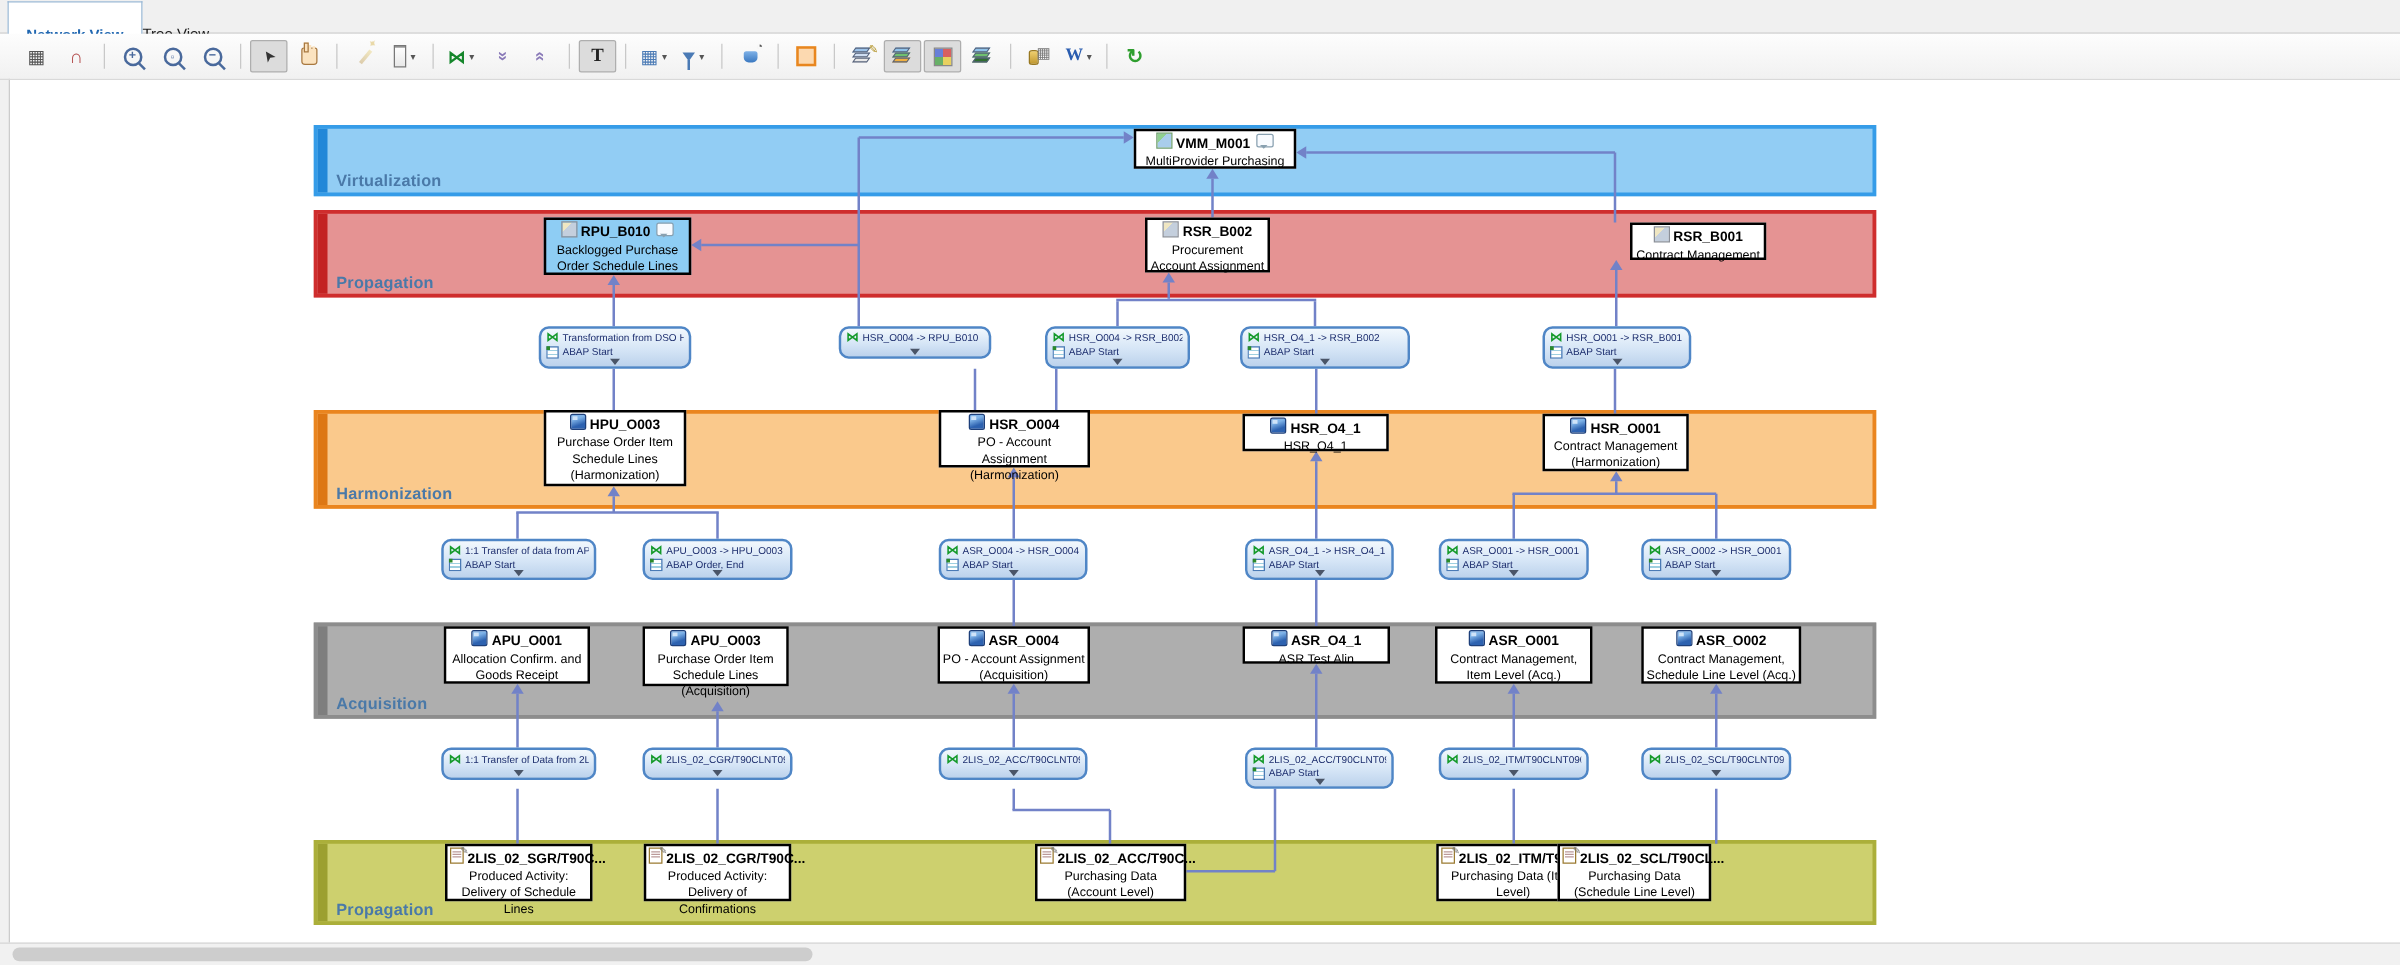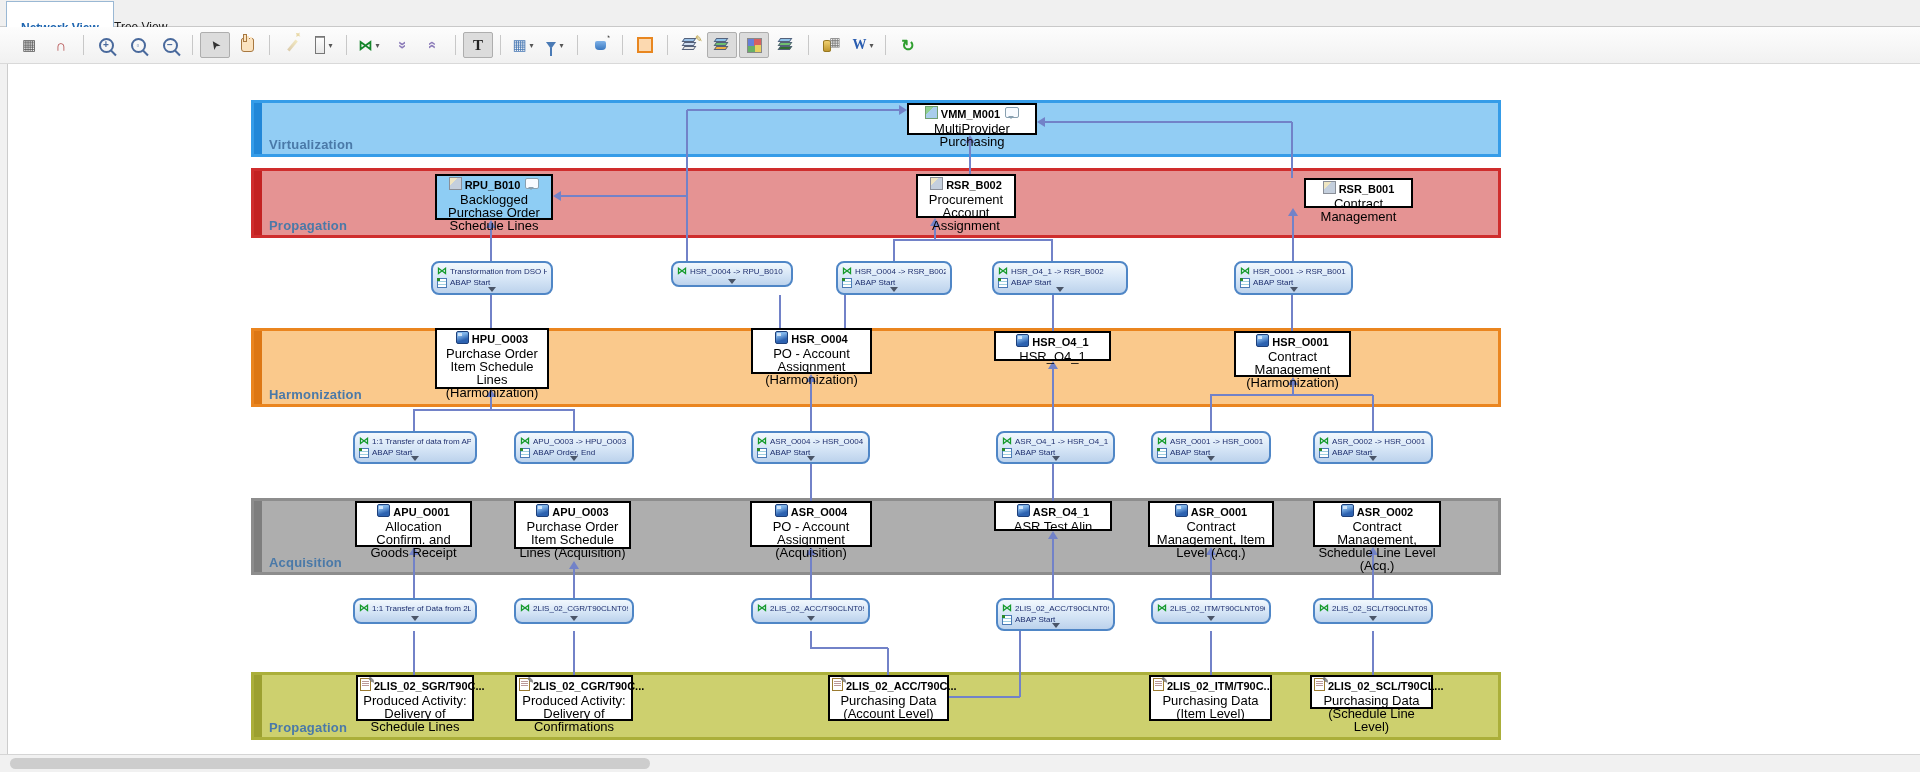--- a/index.html
+++ b/index.html
@@ -90,22 +90,22 @@
       border-bottom:8px solid #7282c8;z-index:2}
   .al{position:absolute;width:0;height:0;border-top:5px solid transparent;border-bottom:5px solid transparent;
       border-right:8px solid #7282c8;z-index:2}
   .ar{position:absolute;width:0;height:0;border-top:5px solid transparent;border-bottom:5px solid transparent;
       border-left:8px solid #7282c8;z-index:2}
 
   
   .node{position:absolute;background:#fff;border:2px solid #000;box-sizing:border-box;text-align:center;
         padding:1px 2px;z-index:3;cursor:default}
   .node.sel{background:#8ecdf4}
-  .node .nt{font-size:11px;font-weight:bold;white-space:nowrap;line-height:15px}
-  .node .nd{font-size:13px;line-height:13px}
+  .node .nt{font-size:11px;font-weight:normal;white-space:nowrap;line-height:15px}
+  .node .nd{font-size:10px;line-height:13px}
   .dsoicon{display:inline-block;width:11px;height:11px;margin-right:3px;vertical-align:-1px;
            background:linear-gradient(160deg,#7fb3e8 0 30%,#2d62b0 70%);border:1px solid #1d3f7a;border-radius:2px;position:relative}
   .dsoicon::after{content:"";position:absolute;left:1px;top:1px;width:4px;height:3px;background:#cfe3f8}
   .cubeicon{display:inline-block;width:11px;height:11px;margin-right:3px;vertical-align:-1px;
            background:linear-gradient(135deg,#efe6c2 0 35%,#c4cfdd 35%);border:1px solid #8a8f98}
   .mpicon{display:inline-block;width:11px;height:11px;margin-right:3px;vertical-align:-1px;
            background:linear-gradient(135deg,#8fd08f 0 35%,#a9cdec 35%);border:1px solid #6f9f6f}
   .dsicon{display:inline-block;width:9px;height:11px;margin-right:3px;vertical-align:-1px;background:#fff;
           border:1px solid #9a7a30;position:relative}
   .dsicon::before{content:"";position:absolute;top:2px;left:1px;right:1px;height:1px;background:#bb9999;
@@ -560,20 +560,20 @@
   <div class="nd">Produced Activity: Delivery of Confirmations</div>
 </div>
 <div class="node" style="left:828px;top:675px;width:121px;height:46px">
   <div class="nt"><span class="dsicon"></span><b>2LIS_02_ACC/T90C...</b></div>
   <div class="nd">Purchasing Data (Account Level)</div>
 </div>
 <div class="node" style="left:1149px;top:675px;width:123px;height:46px">
   <div class="nt"><span class="dsicon"></span><b>2LIS_02_ITM/T90C...</b></div>
   <div class="nd">Purchasing Data (Item Level)</div>
 </div>
-<div class="node" style="left:1310px;top:675px;width:123px;height:34px">
+<div class="node" style="left:1246px;top:675px;width:123px;height:46px">
   <div class="nt"><span class="dsicon"></span><b>2LIS_02_SCL/T90CL...</b></div>
   <div class="nd">Purchasing Data (Schedule Line Level)</div>
 </div>
 
 <div class="hscroll">
   <div class="thumb"></div>
 </div>
 
 </body></html>

